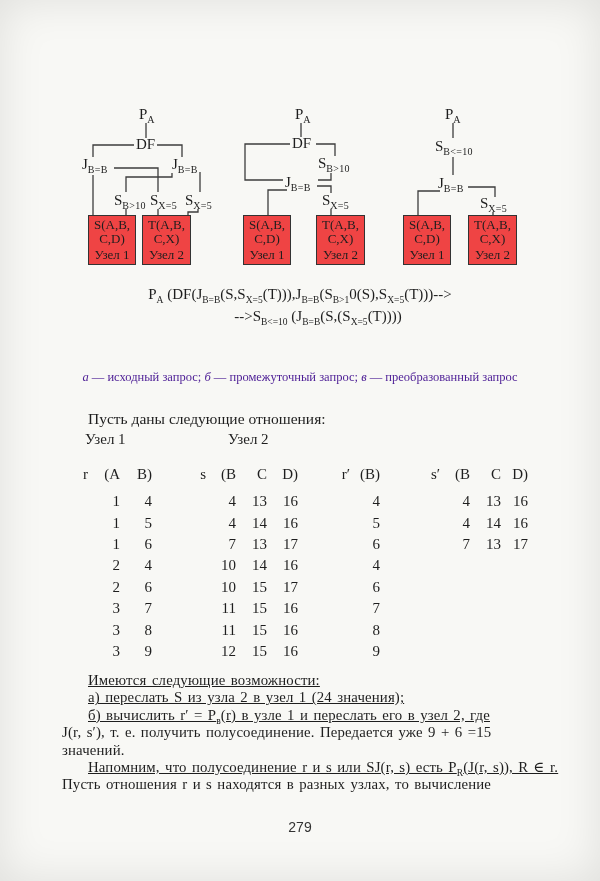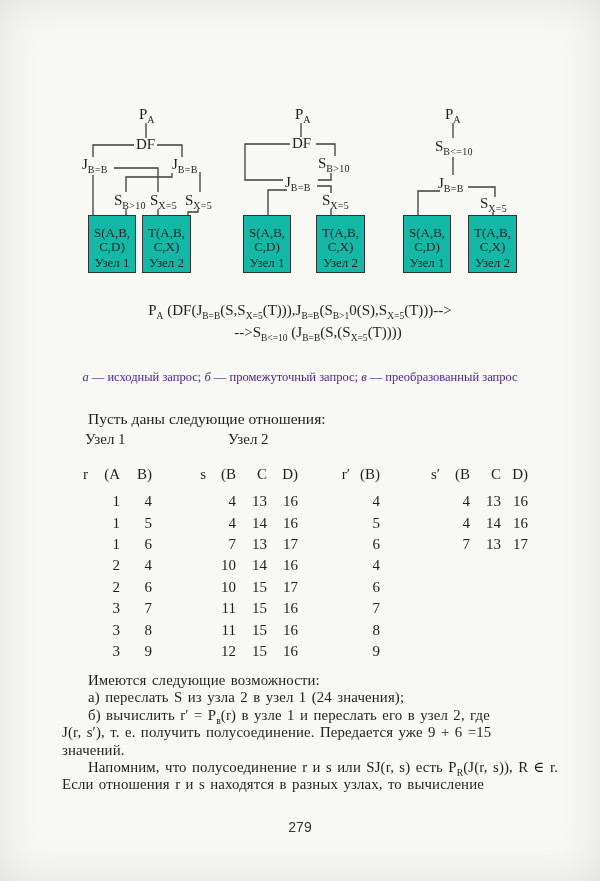--- a/index.html
+++ b/index.html
@@ -4,39 +4,39 @@
 <style>
   html,body{margin:0;padding:0;}
   body{width:600px;height:881px;background:#e9e9e6;font-family:"Liberation Serif","DejaVu Serif",serif;color:#1e1e1e;}
   .page{position:relative;width:600px;height:881px;background:#f8f8f5;box-shadow:inset 0 0 45px rgba(0,0,0,.10);overflow:hidden;}
   
   .tree{position:absolute;}
   .tree svg{position:absolute;left:0;top:0;pointer-events:none;}
   .tree svg path{fill:none;stroke:#3c3c3c;stroke-width:1.3;}
   .nl{position:absolute;white-space:nowrap;font-size:15px;line-height:15px;}
   .nl sub{font-size:10px;line-height:0;letter-spacing:.3px;}
-  .rbox{position:absolute;border:1.6px solid #333;text-align:center;font-size:13px;line-height:14px;padding-top:10px;background:#14b8a6;}
+  .rbox{position:absolute;border:1.6px solid #333;text-align:center;font-size:13px;line-height:14px;padding-top:2px;background:#ef4444;}
   .rbox .uz{margin-top:2px;}
   
-  .formula{position:absolute;left:0;top:299px;width:600px;text-align:center;font-size:15px;line-height:22px;}
+  .formula{position:absolute;left:0;top:283px;width:600px;text-align:center;font-size:15px;line-height:22px;}
   .formula sub{font-size:9.5px;line-height:0;}
   .f2{text-indent:24px;padding-left:12px;}
   
   .cap1{position:absolute;left:0;top:351px;width:600px;text-align:center;font-size:13.5px;}
   .cap2{position:absolute;left:0;top:370px;width:600px;text-align:center;font-size:12.5px;color:#4c1d95;}
   .cap2 i{font-size:12.5px;}
   
   .intro{position:absolute;left:88px;top:410px;font-size:15.5px;}
   .nodehdr{position:absolute;font-size:15px;}
   table.rel{position:absolute;border-collapse:collapse;font-size:15px;}
   table.rel th,table.rel td{font-weight:normal;text-align:right;padding:0 2px 0 0;height:21.4px;white-space:nowrap;}
   table.rel th{height:25px;vertical-align:top;padding-top:2px;}
   .paras{position:absolute;left:62px;top:672px;width:492px;font-size:14.8px;}
   .pl{line-height:17.4px;white-space:nowrap;letter-spacing:.15px;word-spacing:1.5px;}
-  .ind{padding-left:26px;}
+  .ind{padding-left:26px;text-decoration:underline;}
   .paras sub{font-size:9.5px;line-height:0;}
   .pgnum{position:absolute;left:0;top:819px;width:600px;text-align:center;font-size:14px;font-family:"Liberation Sans","DejaVu Sans",sans-serif;color:#333;}
 </style>
 </head>
 <body>
 
 <div class="page">
 
   <div class="tree" style="left:60px;top:105px;width:178px;height:162px">
     <svg width="178" height="162">
@@ -311,17 +311,17 @@
   </tbody>
     </table>
 
   <div class="paras">
     <div class="pl ind"><span>Имеются следующие возможности:</span></div>
     <div class="pl ind"><span>а) переслать S из узла 2 в узел 1 (24 значения);</span></div>
     <div class="pl ind"><span>б) вычислить r′ = P</span><sub>в</sub><span>(r) в узле 1 и переслать его в узел 2, где</span></div>
     <div class="pl"><span>J(r, s′), т. е. получить полусоединение. Передается уже 9 + 6 =15</span></div>
     <div class="pl"><span>значений.</span></div>
     <div class="pl ind"><span>Напомним, что полусоединение r и s или SJ(r, s) есть P</span><sub>R</sub><span>(J(r, s)), R ∈ r.</span></div>
-    <div class="pl"><span>Если отношения r и s находятся в разных узлах, то вычисление</span></div>
+    <div class="pl"><span>Пусть отношения r и s находятся в разных узлах, то вычисление</span></div>
   </div>
 
   <div class="pgnum">279</div>
 </div>
 
 </body></html>

